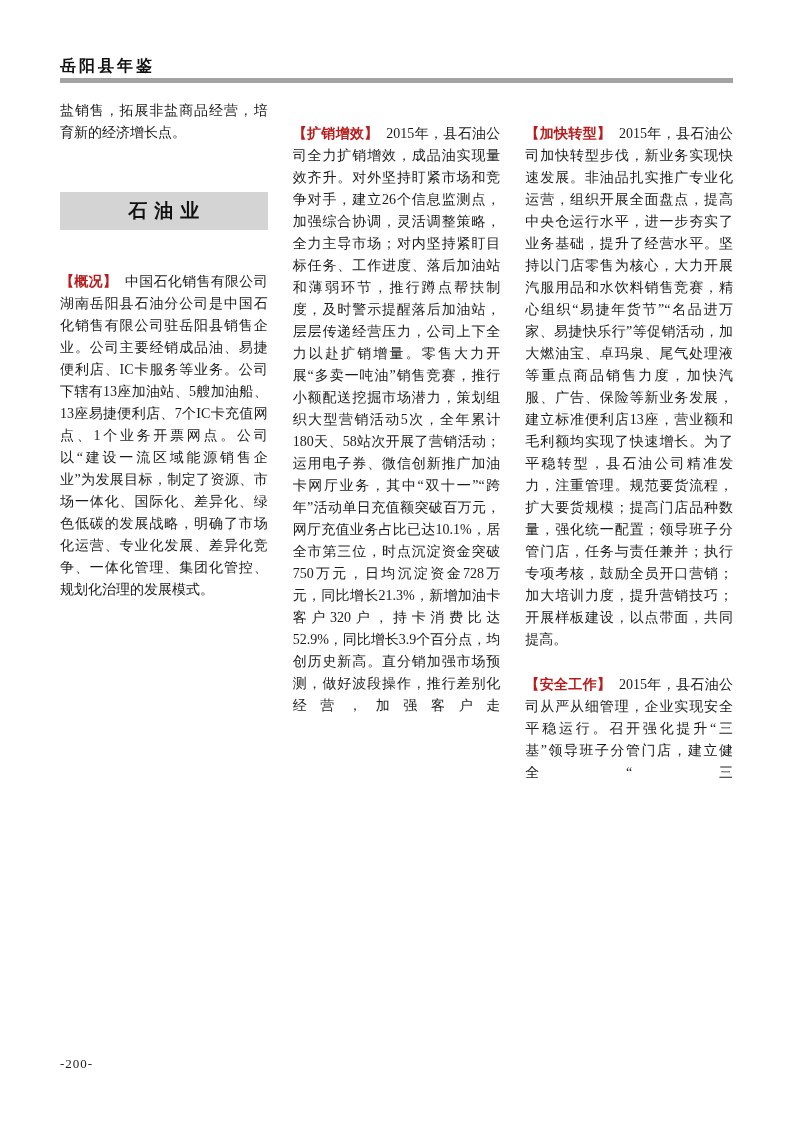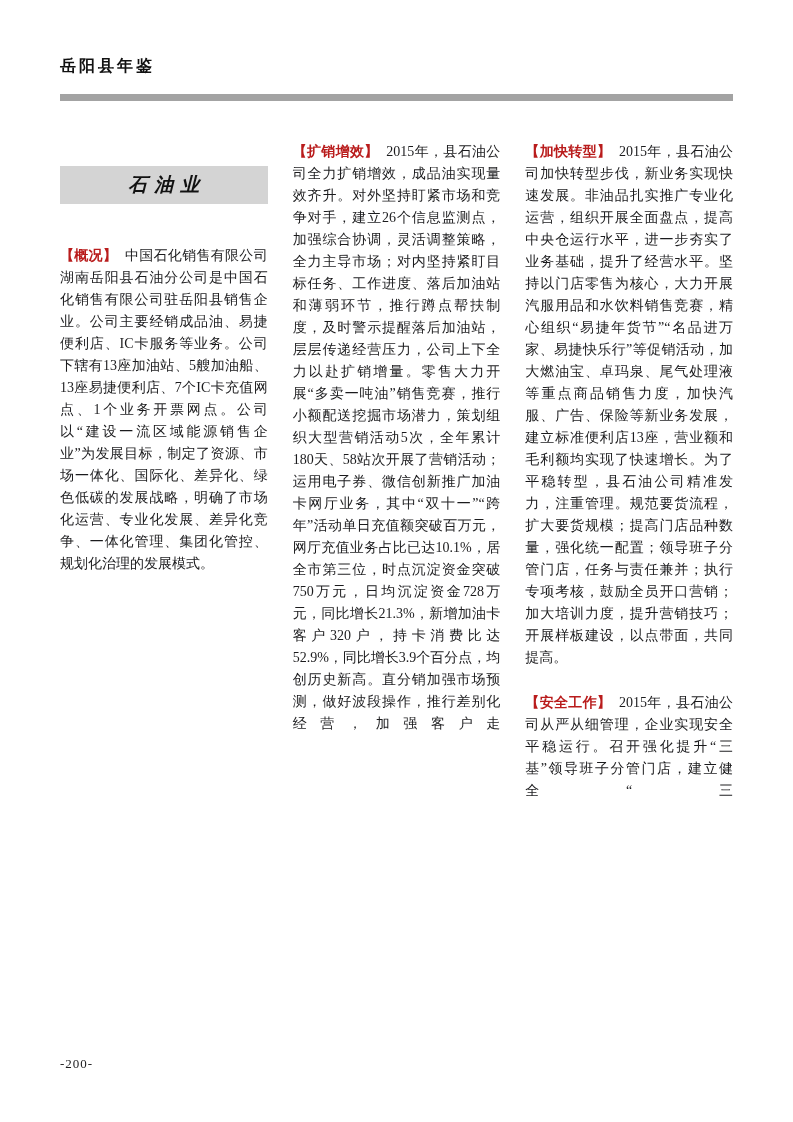--- a/index.html
+++ b/index.html
@@ -11,22 +11,22 @@
     position: relative;
     width: 793px;
     height: 1122px;
     margin: 0 auto;
     background: #ffffff;
     padding: 56px 60px 0 60px;
     color: #1b1b1d;
     overflow: hidden;
   }
   .page-header {
-    border-bottom: 7px solid #a3a3a3;
-    padding-bottom: 17px;
+    border-bottom: 5px solid #a3a3a3;
+    padding-bottom: 1px;
   }
   .header-title {
     font-family: "Liberation Sans", "DejaVu Sans", sans-serif;
     font-weight: 700;
     font-size: 16px;
     letter-spacing: 3px;
     color: #111;
   }
   .columns {
     display: flex;
@@ -56,21 +56,20 @@
     align-items: center;
     justify-content: center;
   }
   .section-box span {
     font-family: "Liberation Sans", "DejaVu Sans", sans-serif;
     font-weight: 700;
     font-size: 19px;
     letter-spacing: 7px;
     text-indent: 7px;
     color: #111;
-    font-style: italic;
   }
   p.entry { margin-top: 22px; }
   p.entry.first { margin-top: 0; }
   .entry-label {
     font-family: "Liberation Sans", "DejaVu Sans", sans-serif;
     font-weight: 700;
     margin-right: 0.55em;
     color: #b91c1c;
   }
   .page-number {
@@ -87,20 +86,21 @@
 
 <div class="page">
 
   <header class="page-header">
     <div class="header-title">岳阳县年鉴</div>
   </header>
 
   <main class="columns">
 
     <div class="col">
+      <p>盐销售，拓展非盐商品经营，培育新的经济增长点。</p>
       <div class="section-box">
         <span>石油业</span>
       </div>
       <p class="entry first">
         <span class="entry-label">【概况】</span><span>中国石化销售有限公司湖南岳阳县石油分公司是中国石化销售有限公司驻岳阳县销售企业。公司主要经销成品油、易捷便利店、IC卡服务等业务。公司下辖有13座加油站、5艘加油船、13座易捷便利店、7个IC卡充值网点、1个业务开票网点。公司以“建设一流区域能源销售企业”为发展目标，制定了资源、市场一体化、国际化、差异化、绿色低碳的发展战略，明确了市场化运营、专业化发展、差异化竞争、一体化管理、集团化管控、规划化治理的发展模式。</span>
       </p>
     </div>
 
     <div class="col">
       <p class="entry flow-out">

